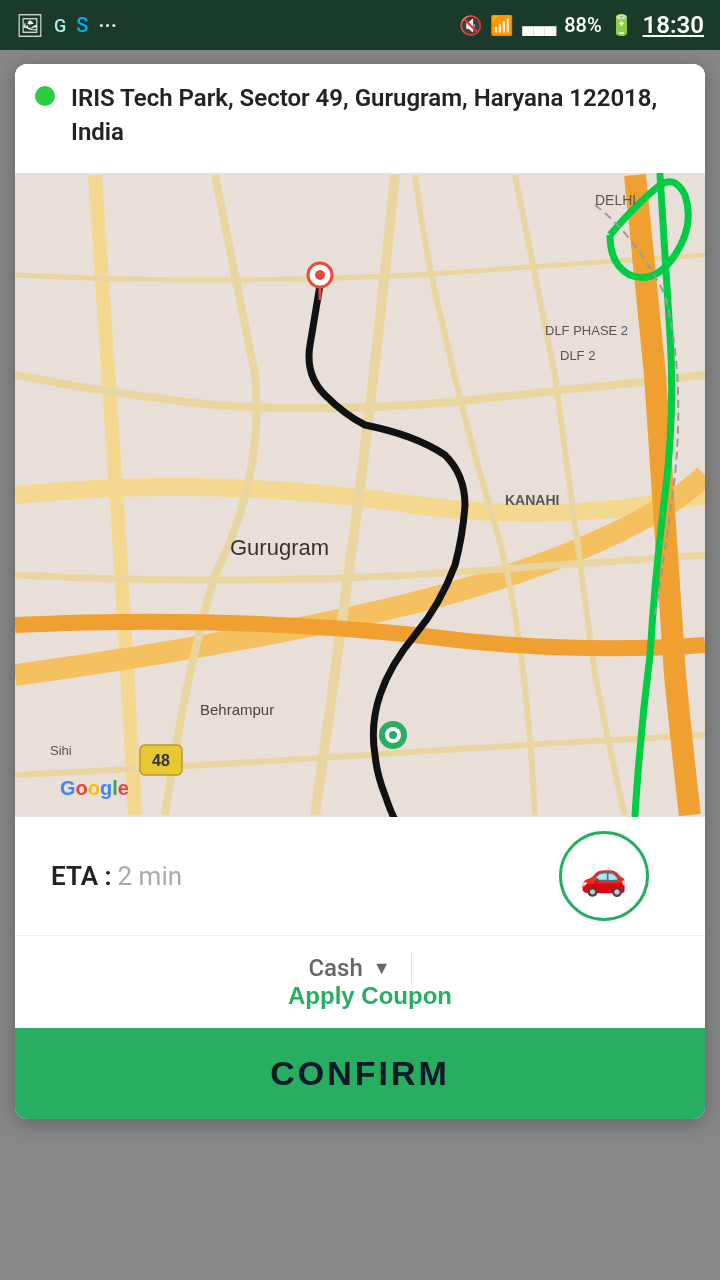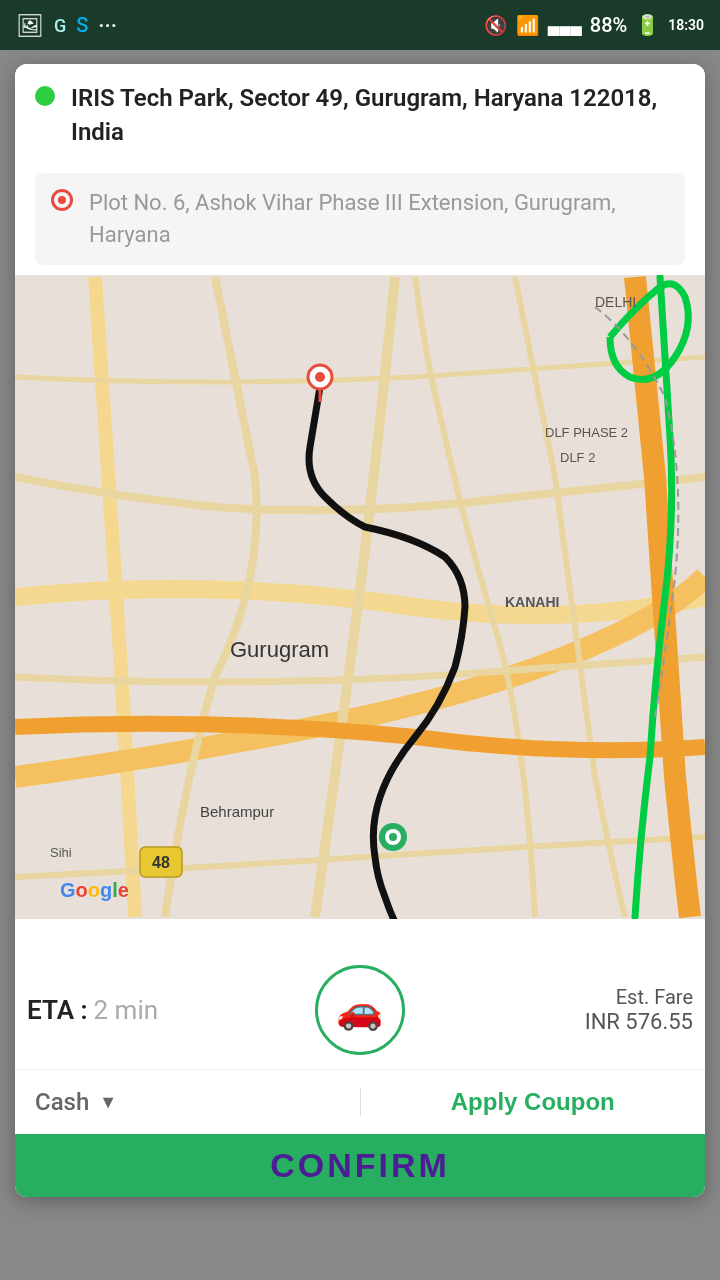--- a/index.html
+++ b/index.html
@@ -51,21 +51,21 @@
 
     
     .location-section {
       padding: 18px 20px 10px;
       background: white;
     }
     .location-origin {
       display: flex;
       align-items: flex-start;
       gap: 16px;
-      margin-bottom: 24px;
+      margin-bottom: 14px;
     }
     .dot-green {
       width: 20px;
       height: 20px;
       background: #2ecc40;
       border-radius: 50%;
       flex-shrink: 0;
       margin-top: 4px;
     }
     .origin-text {
@@ -120,23 +120,22 @@
 
     
     .map-bg {
       width: 100%;
       height: 100%;
     }
 
     .fare-row {
       display: flex;
       align-items: center;
-      padding: 14px 12px;
+      padding: 14px 36px;
       border-bottom: 1px solid #eee;
-      margin-top: 32px;
     }
     .eta-block {
       flex: 1;
       display: flex;
       align-items: center;
       gap: 6px;
     }
     .eta-label {
       font-size: 26px;
       font-weight: 600;
@@ -173,20 +172,21 @@
     .est-fare-amount {
       font-size: 22px;
       color: #555;
       font-weight: 400;
     }
 
     .payment-row {
       display: flex;
       align-items: center;
       padding: 18px 20px;
+      flex-direction: column;
     }
     .payment-left {
       flex: 1;
       display: flex;
       align-items: center;
       gap: 10px;
       border-right: 1px solid #ddd;
       padding-right: 20px;
     }
     .cash-label {
@@ -208,25 +208,25 @@
       cursor: pointer;
       background: none;
       border: none;
       outline: none;
     }
 
     
     .confirm-btn {
       width: 100%;
       background: #27ae60;
-      color: #4c1d95;
+      color: #0f172a;
       font-size: 34px;
       font-weight: 700;
       letter-spacing: 3px;
-      padding: 12px;
+      padding: 26px;
       border: none;
       cursor: pointer;
       text-align: center;
       display: block;
     }
   </style>
 </head>
 <body>
 
 <div class="status-bar">
@@ -235,34 +235,30 @@
     <span style="font-size:18px;color:#aee">G</span>
     <span style="font-size:20px;color:#00aff0">S</span>
     <span>···</span>
   </div>
   <div class="status-right">
     <span style="font-size:19px;">🔇</span>
     <span style="font-size:19px;">📶</span>
     <span style="font-size:16px;">▄▄▄</span>
     <span style="font-size:20px;">88%</span>
     <span style="font-size:20px;">🔋</span>
-    <span style="font-size:14px;font-weight:600;">18:30</span>
+    <span style="font-size:24px;font-weight:600;text-decoration:underline;">18:30</span>
   </div>
 </div>
 
 <div class="main-card">
 
   <div class="location-section">
     <div class="location-origin">
       <div class="dot-green"></div>
       <div class="origin-text">IRIS Tech Park, Sector 49, Gurugram, Haryana 122018, India</div>
-    </div>
-    <div class="location-dest">
-      <div class="dot-red"></div>
-      <div class="dest-text">Plot No. 6, Ashok Vihar Phase III Extension, Gurugram, Haryana</div>
     </div>
   </div>
 
   <div class="map-section">
     <svg class="map-bg" viewBox="0 0 690 640" xmlns="http://www.w3.org/2000/svg">
 
       <rect width="690" height="640" fill="#e8e0d8"></rect>
 
       <path d="M 0 320 Q 200 300 400 330 Q 550 350 690 320" stroke="#f5d890" stroke-width="18" fill="none"></path>
 
@@ -317,24 +313,20 @@
   </div>
 
   <div class="fare-row">
     <div class="eta-block">
       <span class="eta-label">ETA : </span>
       <span class="eta-value">2 min</span>
     </div>
     <div class="car-icon-wrap">
       <span class="car-emoji">🚗</span>
     </div>
-    <div class="fare-block">
-      <div class="est-fare-label">Est. Fare</div>
-      <div class="est-fare-amount">INR 576.55</div>
-    </div>
   </div>
 
   <div class="payment-row">
     <div class="payment-left">
       <span class="cash-label">Cash</span>
       <span class="dropdown-arrow">▼</span>
     </div>
     <button class="coupon-btn">Apply Coupon</button>
   </div>
 

